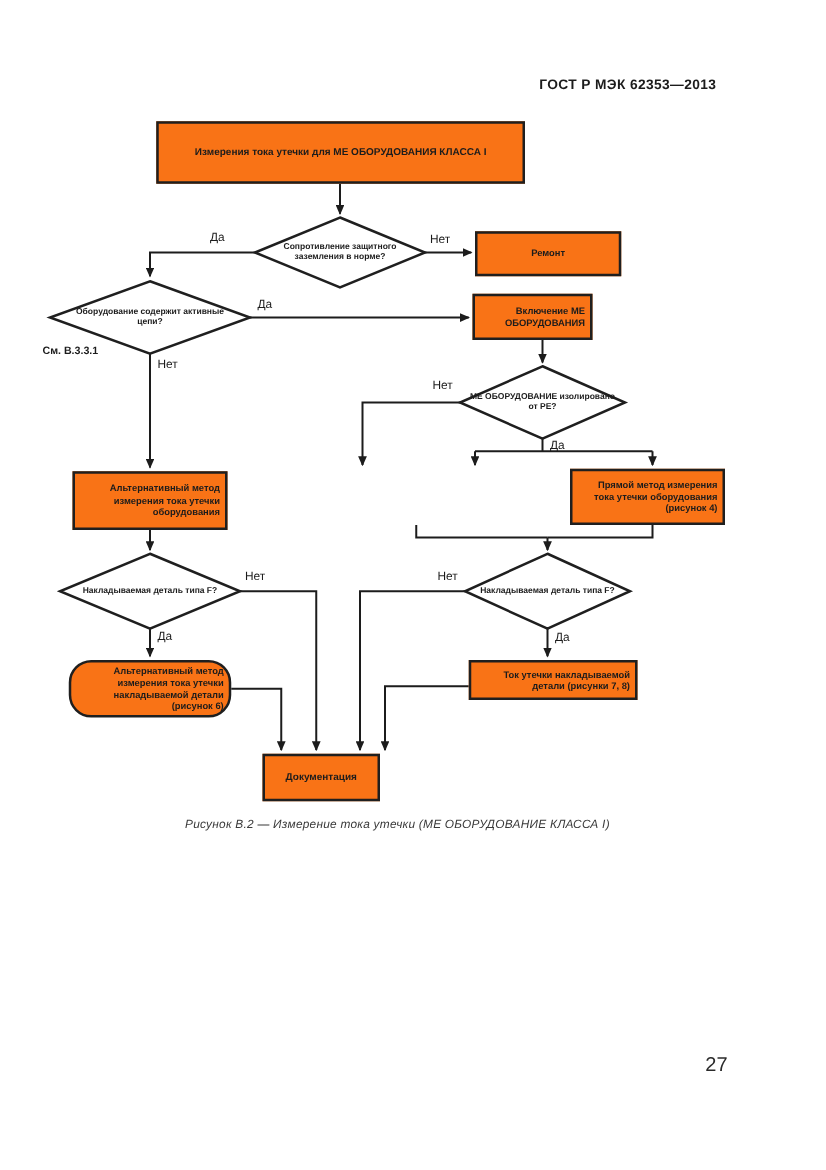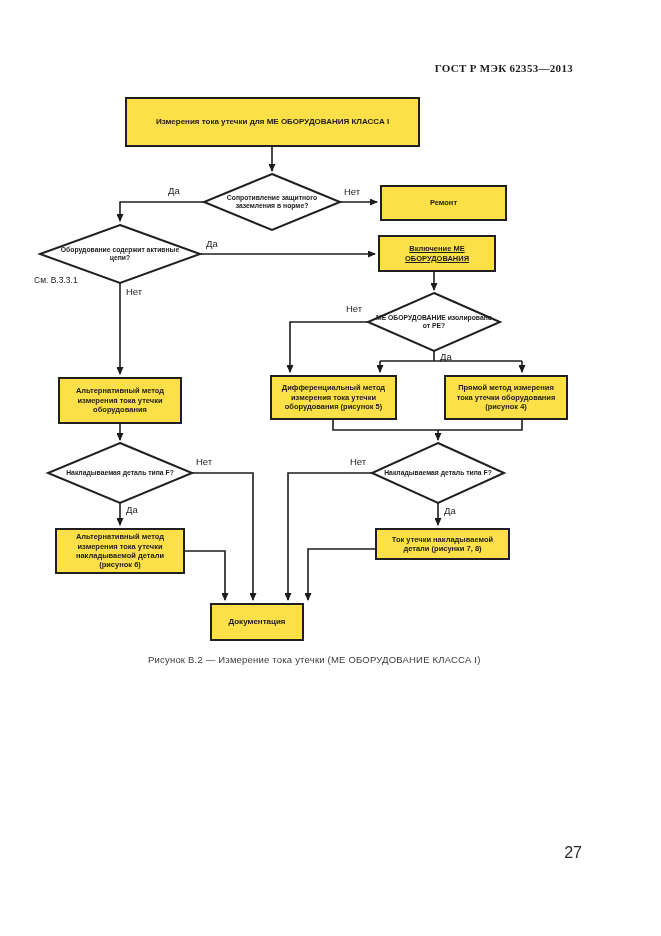--- a/index.html
+++ b/index.html
@@ -3,43 +3,44 @@
 <meta charset="utf-8">
 <style>
   html,body{margin:0;padding:0;background:#e8e8e8;}
   .page{
     position:relative;width:661px;height:936px;background:#ffffff;
     font-family:"Liberation Sans",sans-serif;color:#1c1c1c;overflow:hidden;
     margin:0 auto;
   }
   .hdr{
     position:absolute;top:62px;right:88px;font-size:11px;font-weight:bold;
-    letter-spacing:.3px;color:#1c1c1c;font-family:Liberation Serif, serif;
+    letter-spacing:.3px;color:#1c1c1c;
   }
   svg.fc{position:absolute;left:0;top:0;}
   .node{
-    position:absolute;border:2px solid #1f1f1f;background:#fde047;
-    display:flex;align-items:center;justify-content:center;text-align:center;
+    position:absolute;border:2px solid #1f1f1f;background:#f97316;
+    display:flex;align-items:center;justify-content:center;text-align:right;
     font-size:7.5px;font-weight:bold;line-height:1.25;padding:2px 4px;
     box-sizing:border-box;color:#1c1c1c;
   }
   .dtext{
     position:absolute;display:flex;align-items:center;justify-content:center;
     text-align:center;font-size:6.8px;font-weight:bold;line-height:1.25;
     color:#1c1c1c;
   }
   .lbl{
     position:absolute;font-size:9.5px;font-weight:normal;color:#1c1c1c;
   }
   .ref{
-    position:absolute;font-size:8.5px;font-weight:normal;color:#1c1c1c;text-align:center;
+    position:absolute;font-size:8.5px;font-weight:bold;color:#1c1c1c;text-align:center;
   }
   .caption{
     position:absolute;left:148px;top:654px;font-size:9.5px;color:#3a3a3a;
     letter-spacing:.2px;
+    font-style:italic;
   }
   .pageno{
     position:absolute;top:844px;right:79px;font-size:16px;color:#2a2a2a;
   }
 </style>
 </head>
 <body>
 
 <div class="page">
 
@@ -94,31 +95,30 @@
       <polygon points="272,174 340,202 272,230 204,202"></polygon>
       <polygon points="120,225 200,254 120,283 40,254"></polygon>
       <polygon points="434,293 500,322 434,351 368,322"></polygon>
       <polygon points="120,443 192,473 120,503 48,473"></polygon>
       <polygon points="438,443 504,473 438,503 372,473"></polygon>
     </g>
   </svg>
 
   <div class="node" style="left:125px;top:97px;width:295px;height:50px;font-size:8px;">Измерения тока утечки для МЕ ОБОРУДОВАНИЯ КЛАССА I</div>
 
-  <div class="node" style="left:380px;top:185px;width:127px;height:36px;">Ремонт</div>
+  <div class="node" style="left:380px;top:185px;width:117px;height:36px;">Ремонт</div>
 
-  <div class="node" style="left:378px;top:235px;width:118px;height:37px;text-decoration:underline;">Включение МЕ ОБОРУДОВАНИЯ</div>
+  <div class="node" style="left:378px;top:235px;width:96px;height:37px;">Включение МЕ ОБОРУДОВАНИЯ</div>
 
   <div class="node" style="left:58px;top:377px;width:124px;height:47px;">Альтернативный метод измерения тока утечки оборудования</div>
 
-  <div class="node" style="left:270px;top:375px;width:127px;height:45px;">Дифференциальный метод измерения тока утечки оборудования (рисунок 5)</div>
 
-  <div class="node" style="left:444px;top:375px;width:124px;height:45px;">Прямой метод измерения тока утечки оборудования (рисунок 4)</div>
+  <div class="node" style="left:456px;top:375px;width:124px;height:45px;">Прямой метод измерения тока утечки оборудования (рисунок 4)</div>
 
-  <div class="node" style="left:55px;top:528px;width:130px;height:46px;">Альтернативный метод измерения тока утечки накладываемой детали (рисунок 6)</div>
+  <div class="node" style="left:55px;top:528px;width:130px;height:46px;border-radius:18px;">Альтернативный метод измерения тока утечки накладываемой детали (рисунок 6)</div>
 
   <div class="node" style="left:375px;top:528px;width:135px;height:32px;">Ток утечки накладываемой детали (рисунки 7, 8)</div>
 
   <div class="node" style="left:210px;top:603px;width:94px;height:38px;font-size:8px;">Документация</div>
 
   <div class="dtext" style="left:210px;top:181px;width:124px;height:42px;">Сопротивление защитного заземления в норме?</div>
   <div class="dtext" style="left:57px;top:233px;width:126px;height:42px;">Оборудование содержит активные цепи?</div>
   <div class="dtext" style="left:376px;top:302px;width:116px;height:40px;">МЕ ОБОРУДОВАНИЕ изолировано от РЕ?</div>
   <div class="dtext" style="left:62px;top:455px;width:116px;height:36px;">Накладываемая деталь типа F?</div>
   <div class="dtext" style="left:380px;top:455px;width:116px;height:36px;">Накладываемая деталь типа F?</div>

